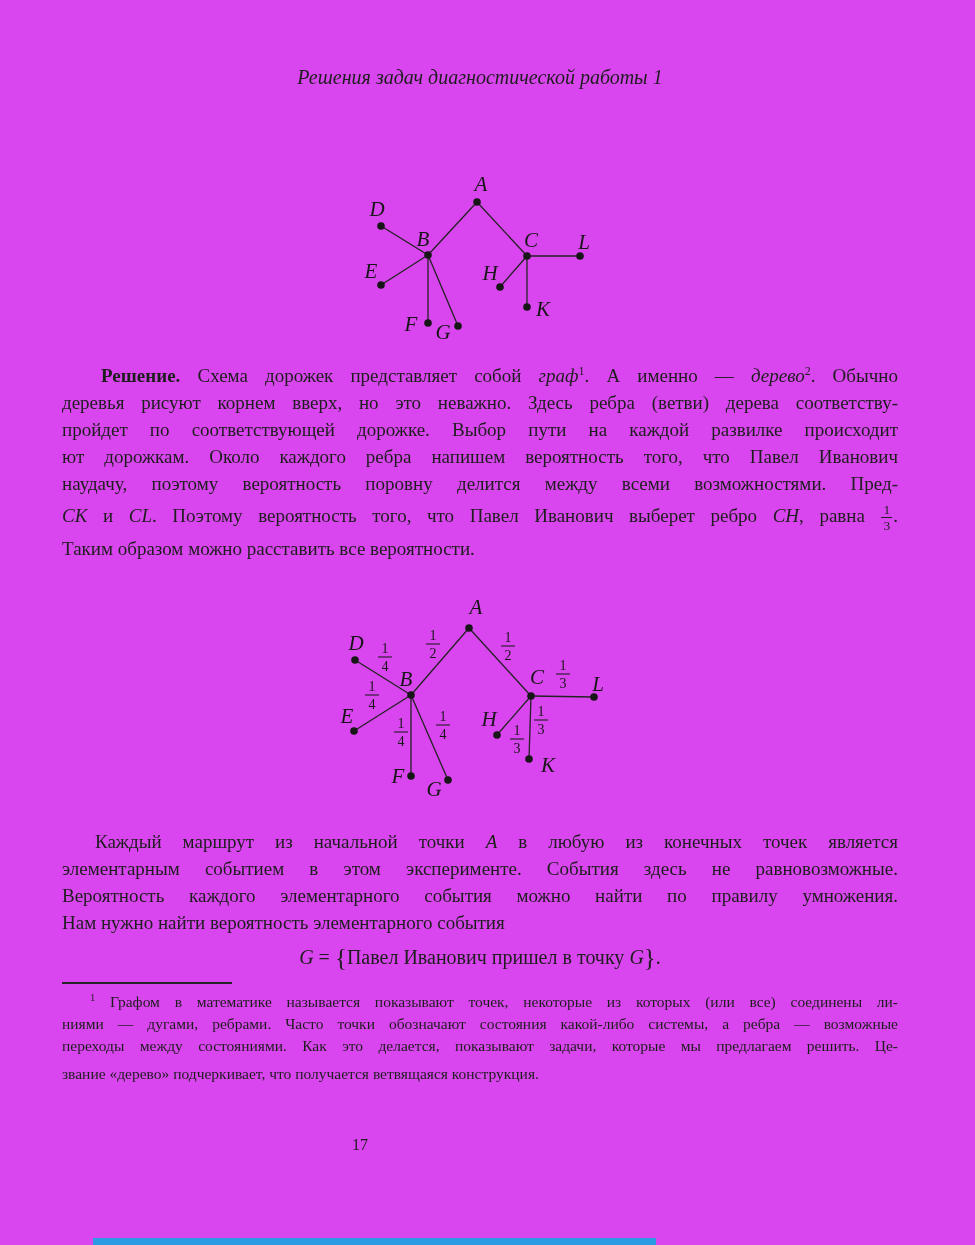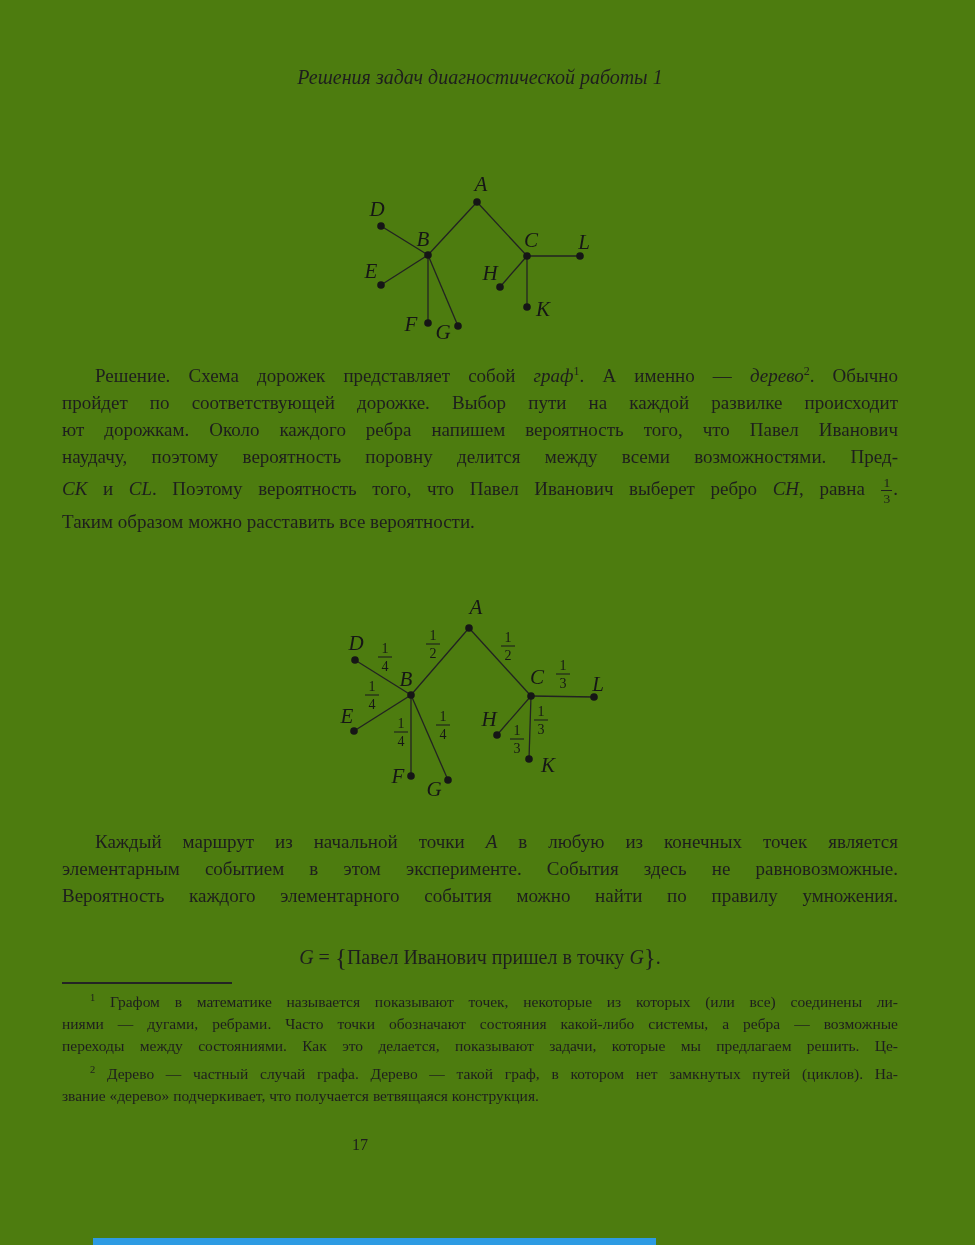--- a/index.html
+++ b/index.html
@@ -1,33 +1,33 @@
 <!DOCTYPE html>
 <html><head>
 <meta charset="utf-8">
 <style>
   html,body { margin:0; padding:0; }
   body {
     width:975px; height:1245px; background:#ffffff;
     font-family:"Liberation Serif","DejaVu Serif",serif;
     color:#1e1e1e;
   }
-  .page { position:relative; width:975px; height:1245px; background:#4d7c0f; overflow:hidden; }
+  .page { position:relative; width:975px; height:1245px; background:#d946ef; overflow:hidden; }
 
   .header {
     position:absolute; left:62px; top:64px; width:836px;
     text-align:center; font-style:italic; font-size:20px; line-height:26px;
   }
 
   .para { position:absolute; left:62px; width:836px; font-size:19px; }
   .line { text-align:justify; text-align-last:justify; height:27px; line-height:27px; white-space:normal; }
   .line.flush { text-align-last:left; }
   .line.tall { height:38px; line-height:38px; }
   .indent { text-indent:33px; }
-  .b { font-weight:normal; }
+  .b { font-weight:bold;margin-left:6px; }
   .i { font-style:italic; }
   sup { font-size:12px; vertical-align:super; line-height:0; }
 
   .ifrac { display:inline-block; vertical-align:middle; text-align:center;
            font-size:13.5px; line-height:1.12; margin:0 1px; }
   .ifrac span { display:block; padding:0 2px; }
   .ifrac .den { border-top:1.4px solid #1e1e1e; }
 
   .formula {
     position:absolute; left:62px; top:941px; width:836px; height:32px;
@@ -102,20 +102,21 @@
       <text class="vlabel" x="411" y="331">F</text>
       <text class="vlabel" x="443" y="339">G</text>
       <text class="vlabel" x="490" y="280">H</text>
       <text class="vlabel" x="543" y="316">K</text>
       <text class="vlabel" x="584" y="249">L</text>
     </g>
   </svg>
 
   <div class="para" style="top:362px">
     <div class="line indent"><span class="b">Решение.</span><span> Схема дорожек представляет собой </span><span class="i">граф</span><sup>1</sup><span>. А именно — </span><span class="i">дерево</span><sup>2</sup><span>. Обычно</span></div>
+    <div class="line"><span>деревья рисуют корнем вверх, но это неважно. Здесь ребра (ветви) дерева соответству-</span></div>
     <div class="line"><span>пройдет по соответствующей дорожке. Выбор пути на каждой развилке происходит</span></div>
     <div class="line"><span>ют дорожкам. Около каждого ребра напишем вероятность того, что Павел Иванович</span></div>
     <div class="line"><span>наудачу, поэтому вероятность поровну делится между всеми возможностями. Пред-</span></div>
     <div class="line tall"><span class="i">CK</span><span> и </span><span class="i">CL</span><span>. Поэтому вероятность того, что Павел Иванович выберет ребро </span><span class="i">CH</span><span>, равна </span><span class="ifrac"><span class="num">1</span><span class="den">3</span></span><span>.</span></div>
     <div class="line flush"><span>Таким образом можно расставить все вероятности.</span></div>
   </div>
 
   <svg class="diag" style="left:320px; top:590px; width:300px; height:220px" viewBox="320 590 300 220">
     <g>
       <line x1="469" y1="628" x2="411" y2="695"></line>
@@ -189,34 +190,34 @@
       <text class="fr" x="517" y="735">1</text>
       <line class="frbar" x1="510" y1="739" x2="524" y2="739"></line>
       <text class="fr" x="517" y="753">3</text>
     </g>
   </svg>
 
   <div class="para" style="top:828px">
     <div class="line indent"><span>Каждый маршрут из начальной точки </span><span class="i">A</span><span> в любую из конечных точек является</span></div>
     <div class="line"><span>элементарным событием в этом эксперименте. События здесь не равновозможные.</span></div>
     <div class="line"><span>Вероятность каждого элементарного события можно найти по правилу умножения.</span></div>
+    <div class="line flush"><span>Нам нужно найти вероятность элементарного события</span></div>
   </div>
 
   <div class="formula"><span class="i">G</span><span> = </span><span class="brace">{</span><span>Павел Иванович пришел в точку </span><span class="i">G</span><span class="brace">}</span><span>.</span></div>
 
   <div class="fnrule"></div>
 
   <div class="footnotes">
     <div>
       <div class="fline findent"><sup>1</sup><span> Графом в математике называется показывают точек, некоторые из которых (или все) соединены ли-</span></div>
       <div class="fline"><span>ниями — дугами, ребрами. Часто точки обозначают состояния какой-либо системы, а ребра — возможные</span></div>
       <div class="fline"><span>переходы между состояниями. Как это делается, показывают задачи, которые мы предлагаем решить. Це-</span></div>
     </div>
     <div class="fn2">
-      <div class="fline findent"><sup>2</sup><span> Дерево — частный случай графа. Дерево — такой граф, в котором нет замкнутых путей (циклов). На-</span></div>
       <div class="fline flush"><span>звание «дерево» подчеркивает, что получается ветвящаяся конструкция.</span></div>
     </div>
   </div>
 
   <div class="pagenum">17</div>
 
   <div class="progress-bar" style="background: rgb(45, 155, 227);"></div>
 
 </div>
 

